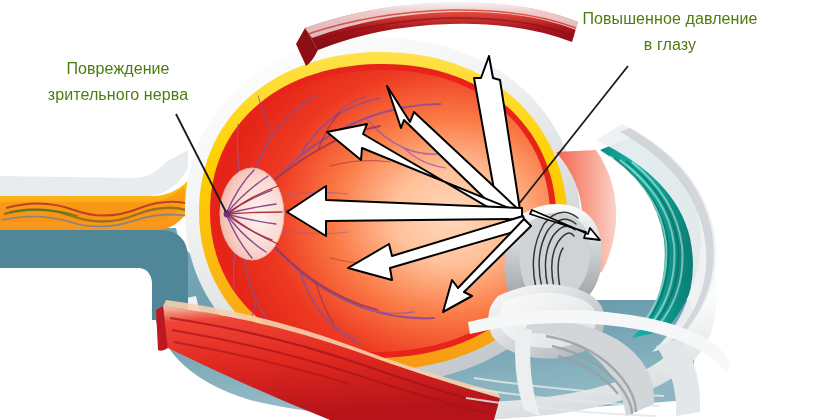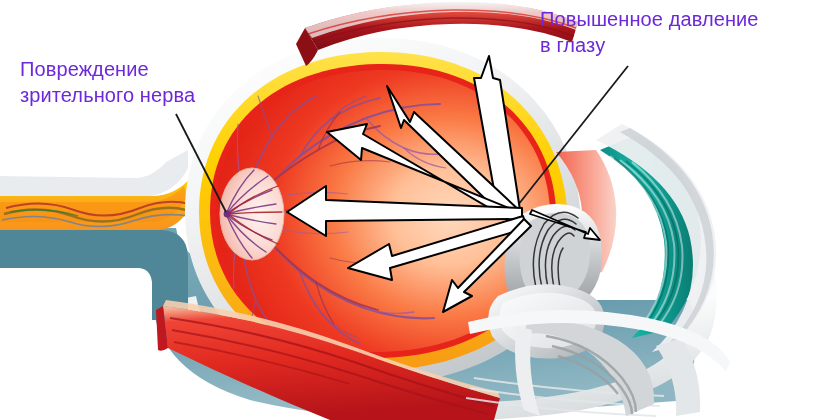--- a/index.html
+++ b/index.html
@@ -17,29 +17,30 @@
   }
   #figure {
     position: absolute;
     left: 0;
     top: 0;
     width: 840px;
     height: 420px;
   }
   .label-text {
     position: absolute;
-    color: #6d28d9;
+    color: #4d7c0f;
     font-family: "Liberation Sans", sans-serif;
-    font-size: 20px;
+    font-size: 16px;
     line-height: 26px;
+    text-align: center;
     white-space: pre-line;
     letter-spacing: 0.1px;
   }
   #label-optic-nerve {
-    left: 20px;
+    left: 8px;
     top: 56px;
     width: 220px;
   }
   #label-pressure {
     left: 540px;
     top: 6px;
     width: 260px;
   }
 </style>
 </head>

